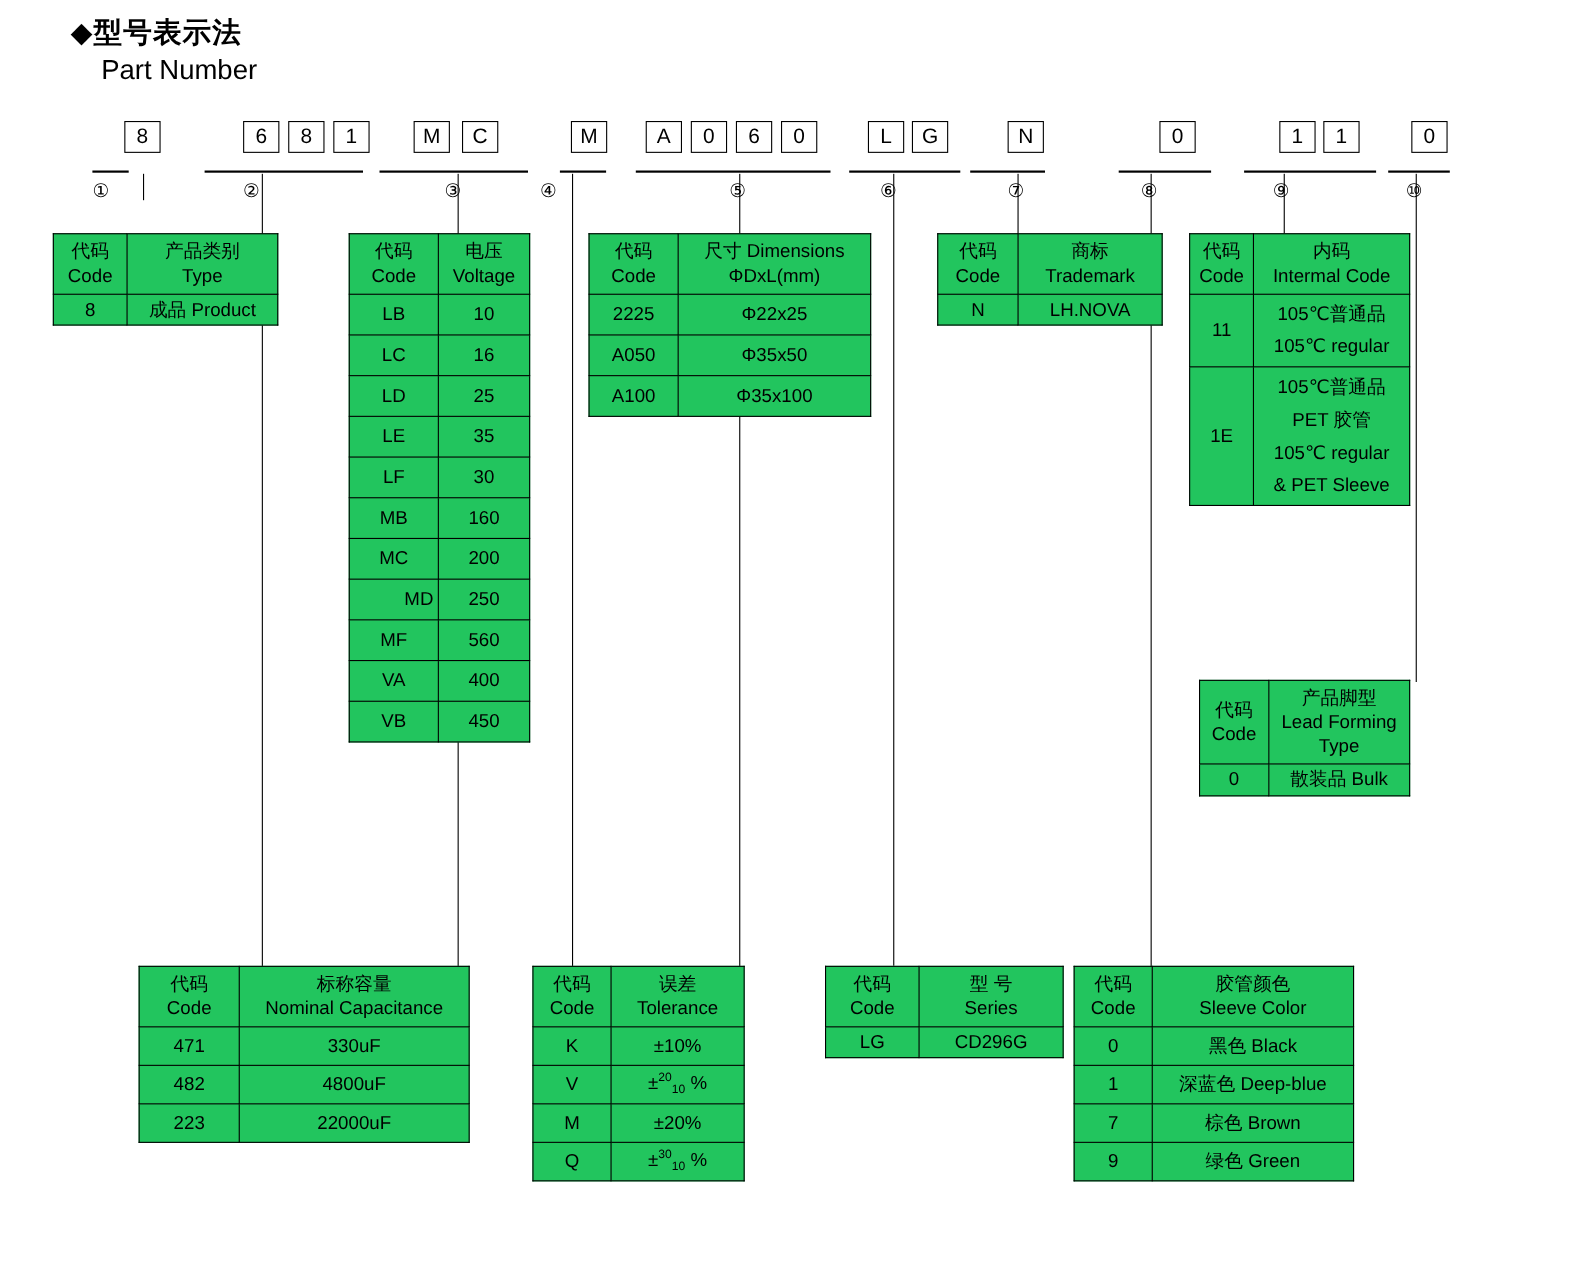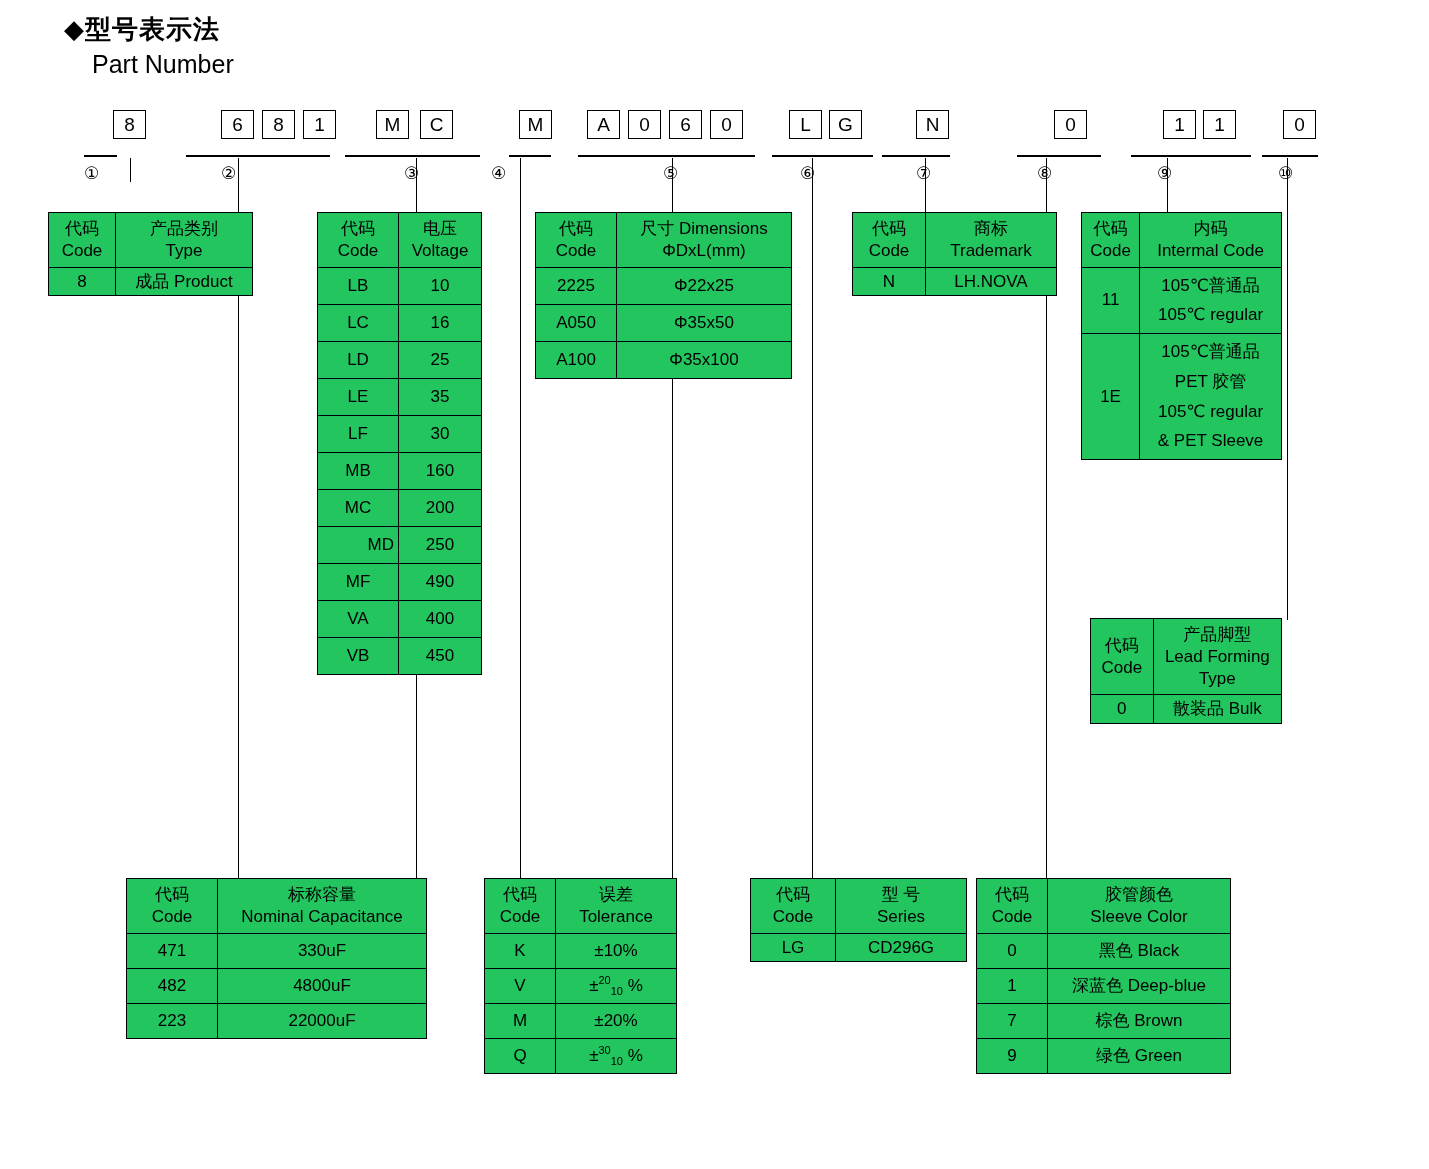--- a/index.html
+++ b/index.html
@@ -200,21 +200,21 @@
         <tr>
           <td style="height: 30px;">MC</td>
           <td>200</td>
         </tr>
         <tr>
           <td style="height: 30px; text-align: right;">MD</td>
           <td>250</td>
         </tr>
         <tr>
           <td style="height: 30px;">MF</td>
-          <td>490</td>
+          <td>560</td>
         </tr>
         <tr>
           <td style="height: 30px;">VA</td>
           <td>400</td>
         </tr>
         <tr>
           <td style="height: 30px;">VB</td>
           <td>450</td>
         </tr>
       </tbody>

